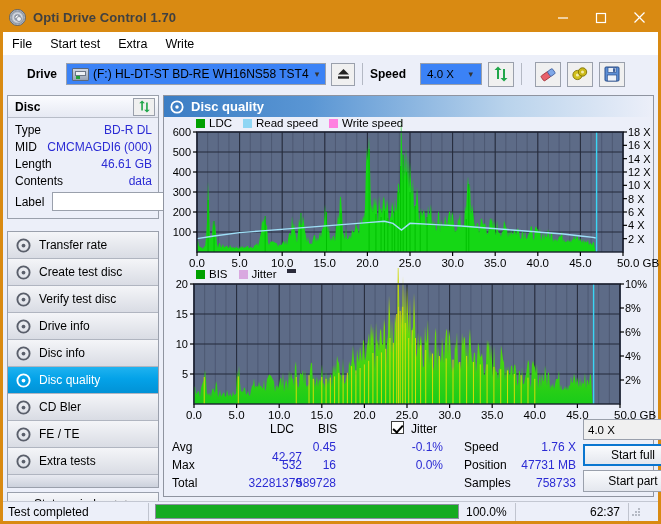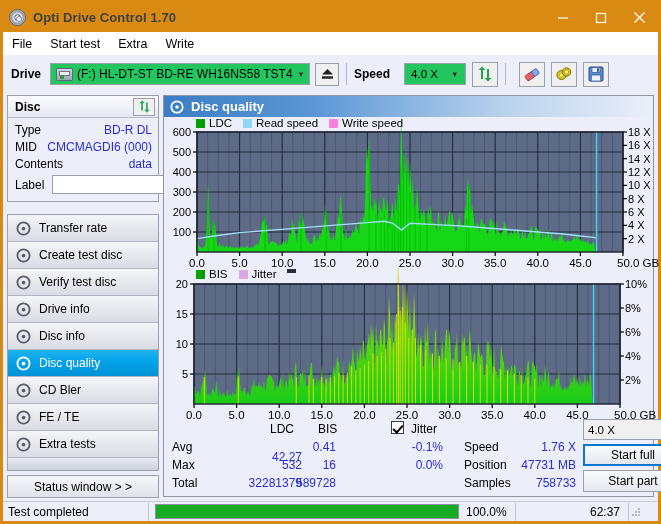--- a/index.html
+++ b/index.html
@@ -55,25 +55,25 @@
   }
   .menu-item {
     font-size: 12.5px; color: #000; padding: 2px 9px 2px 0px; margin-right: 9px;
     white-space: nowrap;
   }
 
   
   .toolbar {
     position: absolute; left: 0; top: 52px; right: 0; height: 38px;
     background: #eceff9;
-    display: flex; align-items: center; padding: 0 8px;
+    display: flex; align-items: center; padding: 0 24px;
   }
   .tb-label { font-weight: bold; font-size: 12px; color: #000; margin-right: 9px; }
   .combo {
-    height: 22px; border: 1px solid #9aa0ac; background: #22c55e;
+    height: 22px; border: 1px solid #9aa0ac; background: #3b82f6;
     display: flex; align-items: center; padding: 0 3px; position: relative;
   }
   .combo .chev { margin-left: auto; padding: 0 5px 0 6px; color: #333; font-size: 9px; }
   .drive-combo { width: 260px; }
   .drive-icon {
     width: 17px; height: 13px; margin: 0 4px 0 2px; position: relative; flex: none;
     background: linear-gradient(#cfd6e2,#98a3b5); border: 1px solid #5d6878; border-radius: 1px;
   }
   .drive-icon::before{
     content:""; position:absolute; left:2px; top:2px; width:9px; height:3px;
@@ -295,20 +295,24 @@
         </span>
       </div>
       <div class="disc-rows">
         <div class="disc-row">
           <span class="disc-key">Type</span>
           <span class="disc-val">BD-R DL</span>
         </div>
         <div class="disc-row">
           <span class="disc-key">MID</span>
           <span class="disc-val">CMCMAGDI6 (000)</span>
+        </div>
+        <div class="disc-row">
+          <span class="disc-key">Length</span>
+          <span class="disc-val">46.61 GB</span>
         </div>
         <div class="disc-row">
           <span class="disc-key">Contents</span>
           <span class="disc-val">data</span>
         </div>
         <div class="label-row">
           <span class="disc-key">Label</span>
           <input class="label-input" type="text" placeholder="" style="">
           <span class="disc-btn">
             <svg width="15" height="15" viewBox="0 0 16 16">
@@ -721,21 +725,21 @@
     </div>
 
     <div class="stats">
       <div class="st-txt" style="left:106px;top:4px;">LDC</div>
       <div class="st-txt" style="left:154px;top:4px;">BIS</div>
       <div class="chk" style="left:227px;top:3px;"></div>
       <div class="st-txt" style="left:247px;top:4px;">Jitter</div>
 
       <div class="st-txt" style="left:8px;top:22px;">Avg</div>
       <div class="st-num" style="left:70px;top:32px;width:68px;">42.27</div>
-      <div class="st-num" style="left:130px;top:22px;width:42px;">0.41</div>
+      <div class="st-num" style="left:130px;top:22px;width:42px;">0.45</div>
       <div class="st-num" style="left:227px;top:22px;width:52px;">-0.1%</div>
 
       <div class="st-txt" style="left:8px;top:40px;">Max</div>
       <div class="st-num" style="left:70px;top:40px;width:68px;">532</div>
       <div class="st-num" style="left:130px;top:40px;width:42px;">16</div>
       <div class="st-num" style="left:227px;top:40px;width:52px;">0.0%</div>
 
       <div class="st-txt" style="left:8px;top:58px;">Total</div>
       <div class="st-num" style="left:50px;top:58px;width:88px;">32281379</div>
       <div class="st-num" style="left:118px;top:58px;width:54px;">589728</div>

